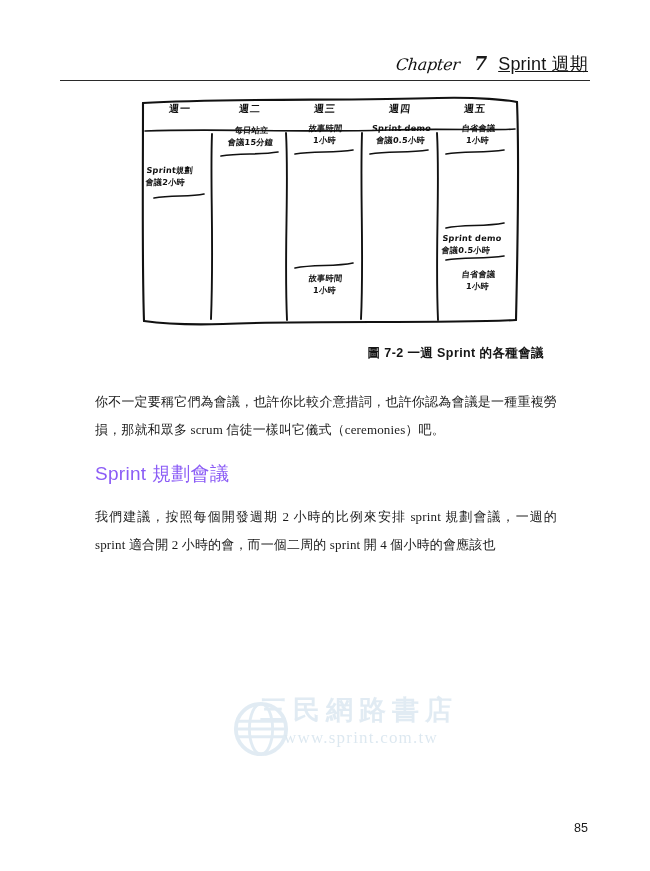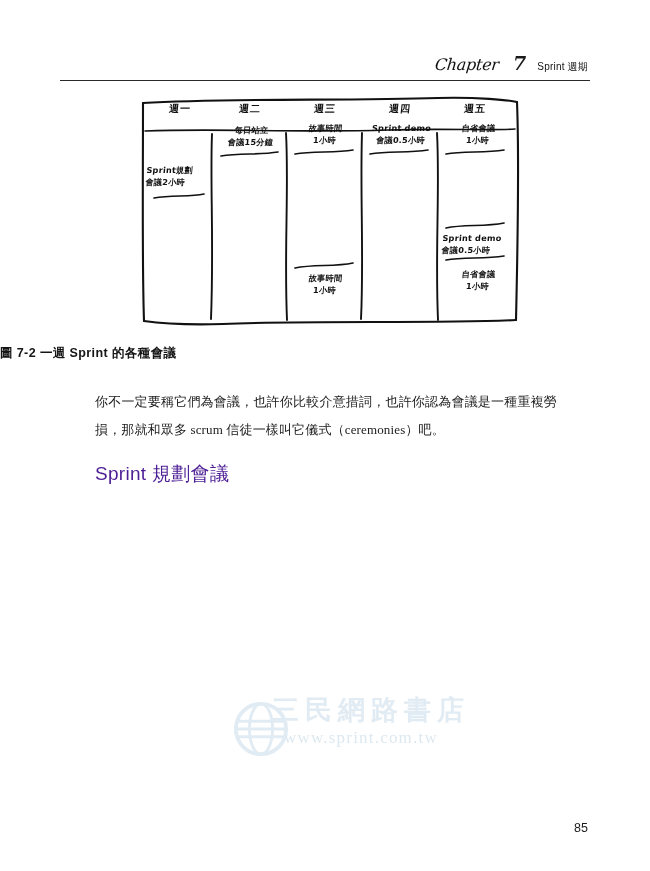--- a/index.html
+++ b/index.html
@@ -40,23 +40,24 @@
   }
   .chapter-num {
     font-family: "DejaVu Serif", serif;
     font-style: italic;
     font-size: 19px;
     font-weight: 700;
     padding-left: 3px;
   }
   .head-title {
     font-family: "Liberation Sans", sans-serif;
-    font-size: 10px;
+    font-size: 18px;
     color: #141414;
     letter-spacing: 0.2px;
+    text-decoration: underline;
   }
 
   .rule-top {
     position: absolute;
     left: 60px;
     right: 60px;
     top: 80px;
     height: 1px;
     background: #2a2a2a;
   }
@@ -96,21 +97,21 @@
     text-align: center;
     transform: skewX(-6deg);
     letter-spacing: 1px;
   }
 
   .fig-caption {
     position: absolute;
     top: 345px;
     left: 0;
     width: 544px;
-    text-align: left;
+    text-align: right;
     font-family: "Liberation Sans", sans-serif;
     font-size: 12.5px;
     font-weight: 700;
     color: #151515;
     letter-spacing: 0.4px;
   }
 
   
   .body-col {
     position: absolute;
@@ -126,37 +127,37 @@
     text-align: justify;
     letter-spacing: 0.15px;
   }
   p.para:last-child { margin-bottom: 0; }
 
   h2.section-title {
     margin: 12px 0 16px 0;
     font-family: "Liberation Sans", sans-serif;
     font-size: 19px;
     font-weight: 400;
-    color: #4c1d95;
+    color: #8b5cf6;
     letter-spacing: 0.3px;
   }
 
   
   .watermark {
     position: absolute;
     left: 232px;
     top: 686px;
     width: 330px;
     height: 95px;
     pointer-events: none;
     opacity: 0.30;
   }
   .wm-cn {
     position: absolute;
-    left: 40px;
+    left: 28px;
     top: 6px;
     font-family: Liberation Serif, serif;
     font-size: 27px;
     font-weight: 700;
     color: #9fc0d8;
     letter-spacing: 6px;
     white-space: nowrap;
     text-align: right;
   }
   .wm-url {
@@ -249,20 +250,21 @@
 會議0.5小時</div>
     <div class="cell-text" style="left:304px; top:176px; width:72px;">自省會議
 1小時</div>
   </div>
 
   <div class="fig-caption">圖 7-2 一週 Sprint 的各種會議</div>
 
   <div class="body-col">
     <p class="para">你不一定要稱它們為會議，也許你比較介意措詞，也許你認為會議是一種重複勞損，那就和眾多 scrum 信徒一樣叫它儀式（ceremonies）吧。</p>
     <h2 class="section-title">Sprint 規劃會議</h2>
+    <p class="para">我們建議，按照每個開發週期 2 小時的比例來安排 sprint 規劃會議，一週的 sprint 適合開 2 小時的會，而一個二周的 sprint 開 4 個小時的會應該也</p>
   </div>
 
   <div class="watermark">
     <svg class="wm-globe" viewBox="0 0 60 60">
       <circle cx="30" cy="30" r="26" fill="none" stroke="#9fc0d8" stroke-width="4"></circle>
       <ellipse cx="30" cy="30" rx="12" ry="26" fill="none" stroke="#9fc0d8" stroke-width="3"></ellipse>
       <path d="M6,22 H54 M6,38 H54 M4,30 H56" stroke="#9fc0d8" stroke-width="3" fill="none"></path>
     </svg>
     <div class="wm-cn">三民網路書店</div>
     <div class="wm-url">www.sprint.com.tw</div>

